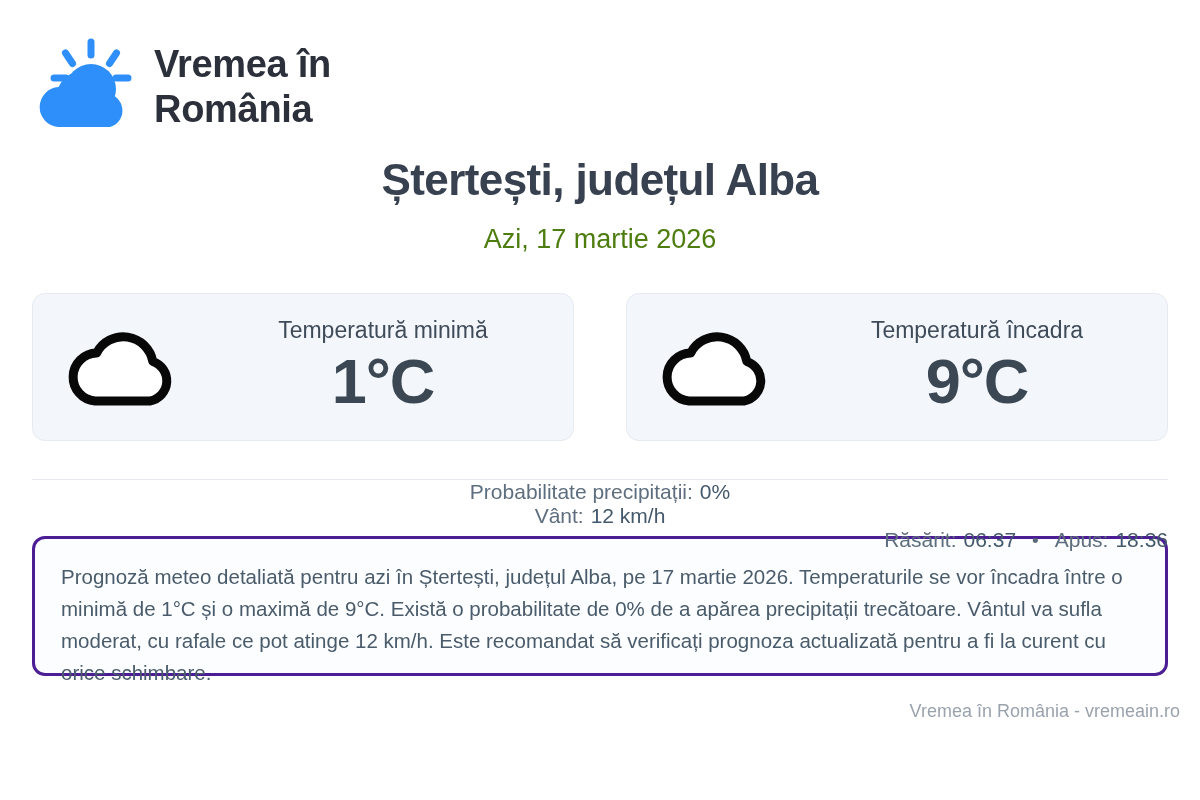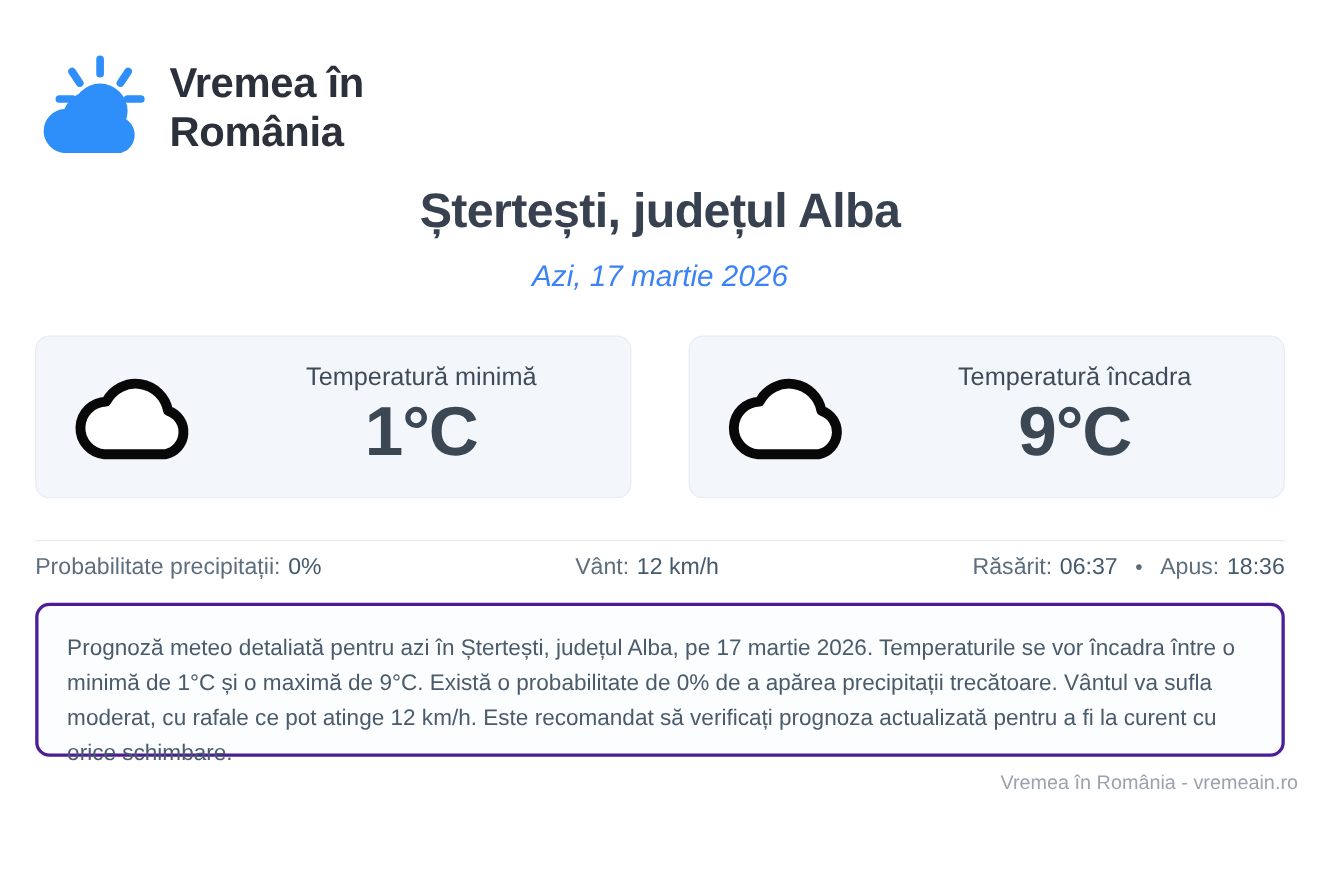--- a/index.html
+++ b/index.html
@@ -11,21 +11,21 @@
     background: #ffffff;
     font-family: "Liberation Sans", "DejaVu Sans", sans-serif;
     color: #3c4858;
     -webkit-font-smoothing: antialiased;
   }
 
   .page {
     position: relative;
     width: 1200px;
     height: 752px;
-    padding: 16px 32px;
+    padding: 4px 32px;
   }
 
   
   .brand {
     display: flex;
     align-items: center;
     gap: 18px;
     padding-top: 48px;
     height: 118px;
   }
@@ -54,22 +54,21 @@
     line-height: 1.1;
     font-weight: 700;
     color: #374150;
     letter-spacing: -0.6px;
     margin: 0;
   }
   .page-subtitle {
     margin: 20px 0 0 0;
     font-size: 27px;
     font-weight: 400;
-    color: #3b82f6;
-    font-style: italic;
+    color: #4d7c0f;
   }
 
   
   .cards {
     display: flex;
     gap: 52px;
     margin-top: 38px;
   }
   .temp-card {
     flex: 1 1 0;
@@ -116,20 +115,21 @@
     background: #e6eaee;
     width: 100%;
   }
   .stats {
     display: flex;
     align-items: center;
     height: 48px;
     margin-top: 0;
     font-size: 21px;
     color: #5a6a7a;
+    flex-direction: column;
   }
   .stat {
     display: flex;
     align-items: baseline;
     gap: 7px;
     white-space: nowrap;
   }
   .stat-precip { flex: 0 0 auto; text-align: left; }
   .stat-wind   { flex: 1 1 auto; justify-content: center; }
   .stat-sun    { flex: 0 0 auto; justify-content: flex-end; margin-left: auto; }

